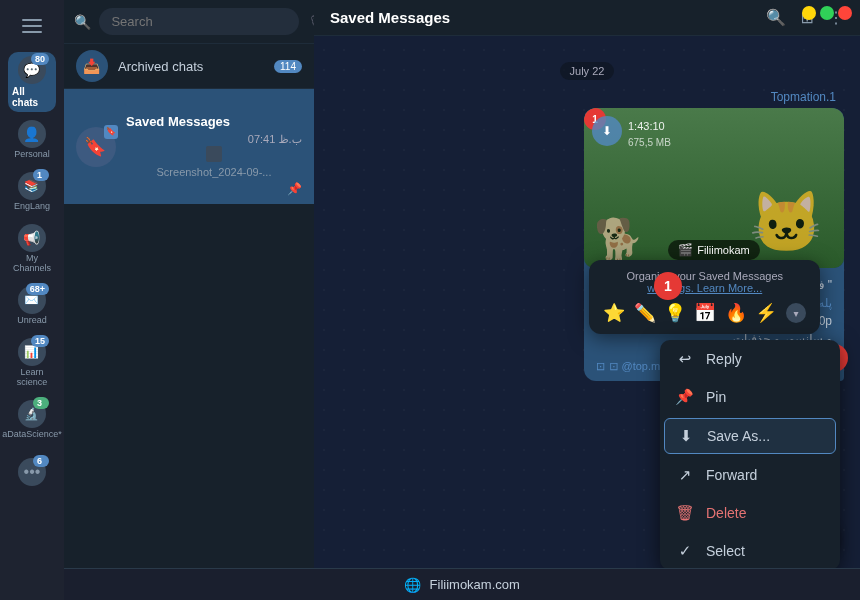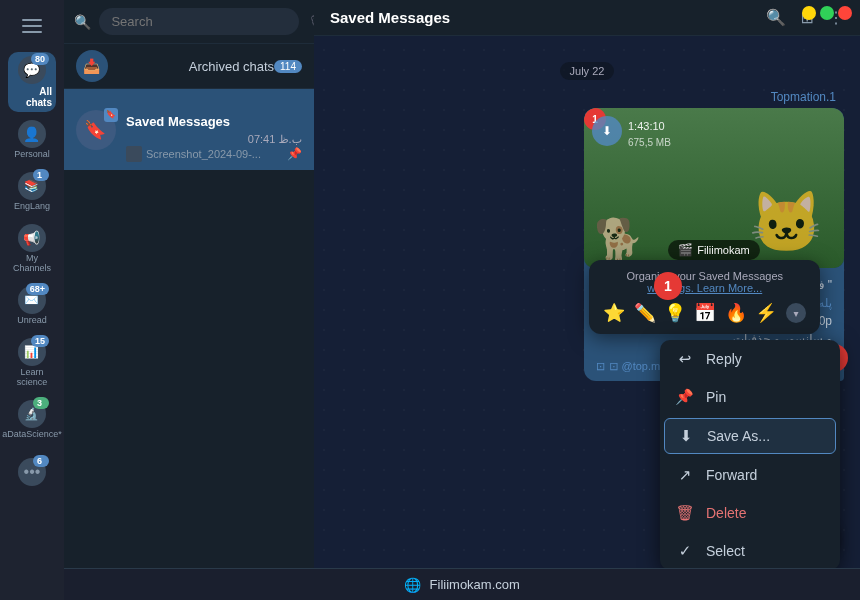--- a/index.html
+++ b/index.html
@@ -10,42 +10,42 @@
     
     .sidebar { width: 64px; background: #1e2330; display: flex; flex-direction: column; align-items: center; padding: 8px 0; gap: 4px; flex-shrink: 0; }
     .sidebar-hamburger { width: 36px; height: 36px; display: flex; flex-direction: column; justify-content: center; align-items: center; gap: 4px; cursor: pointer; margin-bottom: 4px; }
     .hamburger-line { width: 20px; height: 2px; background: #8899aa; border-radius: 1px; }
     .sidebar-item { width: 48px; min-height: 48px; display: flex; flex-direction: column; align-items: center; justify-content: center; cursor: pointer; border-radius: 10px; padding: 4px; position: relative; gap: 2px; }
     .sidebar-item.active { background: #2b5278; }
     .sidebar-item .icon-circle { width: 28px; height: 28px; border-radius: 50%; background: #3a4a5c; display: flex; align-items: center; justify-content: center; font-size: 14px; position: relative; }
     .sidebar-item .badge { position: absolute; top: -3px; right: -3px; background: #5288c1; color: white; font-size: 9px; border-radius: 8px; padding: 1px 4px; min-width: 16px; text-align: left; font-weight: bold; }
     .sidebar-item .badge.green { background: #4caf7d; }
     .sidebar-item .label { font-size: 9px; color: #8899aa; text-align: center; line-height: 1.1; }
-    .all-chats-label { font-size: 10px; color: #fff; font-weight: 600; text-align: right; }
+    .all-chats-label { font-size: 10px; color: #fff; font-weight: 600; }
 
     
     .chat-list-panel { width: 250px; background: #17212b; display: flex; flex-direction: column; flex-shrink: 0; }
     .search-bar { display: flex; align-items: center; padding: 8px 10px; gap: 8px; background: #17212b; border-bottom: 1px solid #1e2c3a; }
     .search-input { flex: 1; background: #232e3c; border: none; border-radius: 18px; padding: 6px 12px; color: #aab; font-size: 13px; outline: none; }
     .search-icon { color: #667; font-size: 14px; }
     .search-mic { color: #667; font-size: 13px; cursor: pointer; }
 
     .archived-section { display: flex; align-items: center; padding: 6px 12px; cursor: pointer; background: #17212b; border-bottom: 1px solid #1e2c3a; }
     .archived-icon { width: 32px; height: 32px; background: #2b5278; border-radius: 50%; display: flex; align-items: center; justify-content: center; margin-right: 10px; flex-shrink: 0; }
-    .archived-text { flex: 1; font-size: 13px; color: #c5d0dc; text-align: right; }
+    .archived-text { flex: 1; font-size: 13px; color: #c5d0dc; }
     .archived-badge { background: #5288c1; color: white; font-size: 10px; border-radius: 8px; padding: 1px 6px; }
 
     .chat-item { display: flex; align-items: center; padding: 8px 12px; cursor: pointer; background: #2b5278; }
     .chat-avatar { width: 40px; height: 40px; border-radius: 50%; background: #3d5a80; display: flex; align-items: center; justify-content: center; font-size: 16px; flex-shrink: 0; margin-right: 10px; position: relative; }
     .bookmark-icon { position: absolute; top: -2px; right: -2px; background: #5288c1; border-radius: 3px; width: 14px; height: 14px; display: flex; align-items: center; justify-content: center; font-size: 8px; }
     .chat-info { flex: 1; overflow: hidden; }
     .chat-name-row { display: flex; justify-content: space-between; align-items: center; }
     .chat-name { font-size: 13px; color: #fff; font-weight: 600; }
     .chat-time { font-size: 11px; color: #aab; margin-top: 36px; }
-    .chat-preview { font-size: 11px; color: #8899aa; display: flex; align-items: center; gap: 4px; white-space: nowrap; overflow: hidden; }
+    .chat-preview { font-size: 11px; color: #8899aa; display: flex; align-items: center; gap: 4px; white-space: nowrap; overflow: hidden; flex-direction: column; }
     .preview-img { width: 16px; height: 16px; background: #3a4a5c; border-radius: 2px; flex-shrink: 0; }
 
     
     .main-chat { flex: 1; display: flex; flex-direction: column; background: #0e1621; position: relative; overflow: hidden; }
 
     
     .chat-bg { position: absolute; inset: 0; background: #1a2744; opacity: 0.6; }
     .chat-bg-pattern { position: absolute; inset: 0; background-image: radial-gradient(circle, rgba(255,255,255,0.03) 1px, transparent 1px); background-size: 20px 20px; }
 
     .chat-header { display: flex; align-items: center; padding: 8px 16px; background: #17212b; border-bottom: 1px solid #1e2c3a; z-index: 10; position: relative; }

